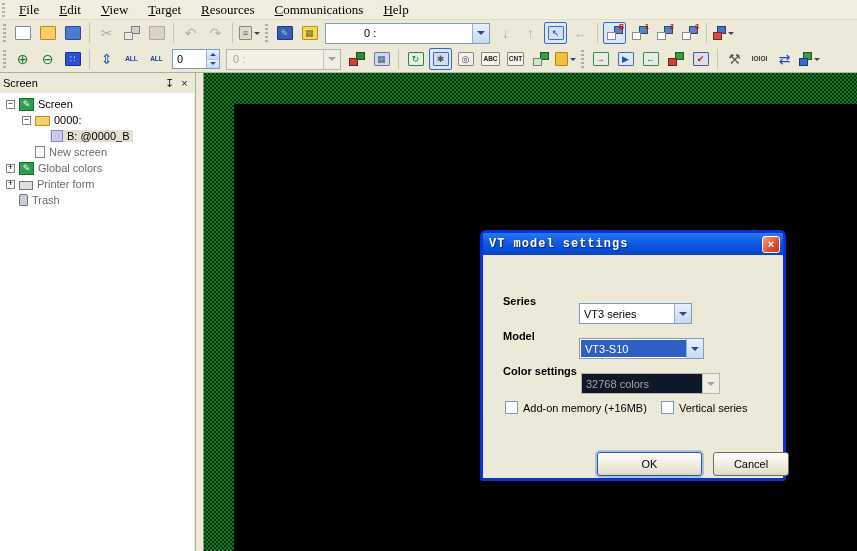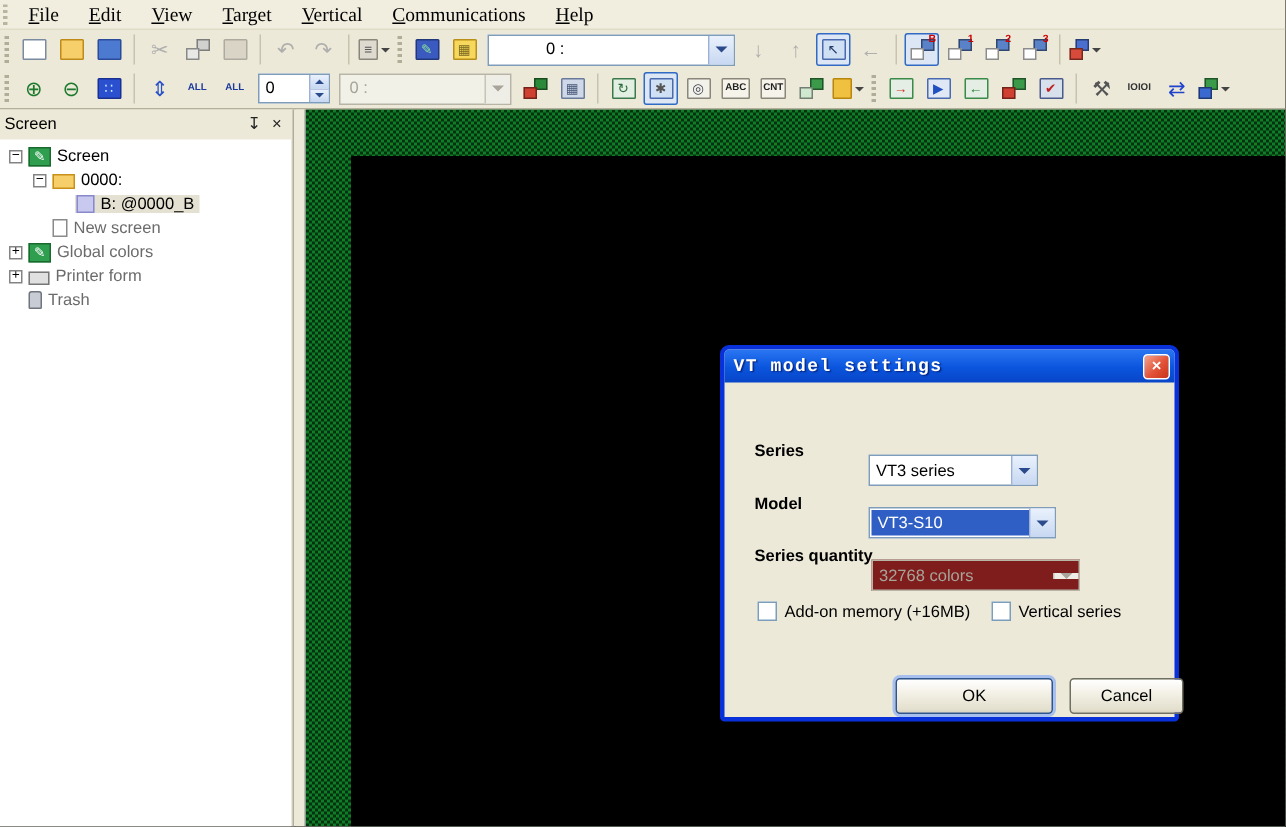--- a/index.html
+++ b/index.html
@@ -108,38 +108,38 @@
   .glabel{position:absolute;top:-7px;left:9px;background:#ece9d8;padding:0 4px;
         color:var(--groupbox-label);font-size:11px;}
   .dl{position:absolute;font-size:11px;font-weight:bold;}
   .xcombo{position:absolute;height:21px;background:#fff;border:1px solid #7f9db9;display:flex;margin-top:12px;}
   .xcombo .cval{flex:1;display:flex;align-items:center;padding-left:4px;font-size:11px;}
   .xcombo .cbtn{width:17px;display:flex;align-items:center;justify-content:center;
         background:linear-gradient(180deg,#e9f1fc,#c8d8f2);border-left:1px solid #9ab0d8;}
   .xcombo .cbtn s{width:0;height:0;border-left:4px solid transparent;border-right:4px solid transparent;
         border-top:4px solid #2a4a8c;}
   .xcombo.selected .cval{background:var(--selection);color:#fff;margin:1px 0 1px 1px;}
-  .xcombo.disabled{background:#7f1d1d;border-color:#b8b5a6;align-items:center;}
+  .xcombo.disabled{background:#0f172a;border-color:#b8b5a6;}
   .xcombo.disabled .cval{color:#a8a49a;}
   .xcombo.disabled .cbtn{background:#efeee6;border-left-color:#c8c4b6;}
   .xcombo.disabled .cbtn s{border-top-color:#a8a49a;}
   .cbrow{position:absolute;display:flex;align-items:center;}
   .cbox{width:13px;height:13px;background:#fff;border:1px solid #7b9ebd;margin-right:5px;flex:none;}
   .dbtn{position:absolute;height:24px;border:1px solid #707062;border-radius:3px;font-size:11px;
         background:linear-gradient(180deg,#ffffff,#f2efe4 45%,#e4e0cf 90%,#d8d4c0);padding:0;}
   .dbtn.default{box-shadow:0 0 0 2px #a8c0ee;border-color:#30548e;}
 </style>
 </head>
 <body>
 
 <div class="app">
 
   <div class="menubar">
     <div class="menugrip"></div>
-    <div class="menu-items"><span class="menu-item">File</span><span class="menu-item">Edit</span><span class="menu-item">View</span><span class="menu-item">Target</span><span class="menu-item">Vertical</span><span class="menu-item">Communications</span><span class="menu-item">Help</span></div>
+    <div class="menu-items"><span class="menu-item">File</span><span class="menu-item">Edit</span><span class="menu-item">View</span><span class="menu-item">Target</span><span class="menu-item">Resources</span><span class="menu-item">Communications</span><span class="menu-item">Help</span></div>
   </div>
 
   <div class="tbar tbar1" id="tbar1">
       <div class="grip"></div>
       <button class="tbtn">
         <span class="ic-box" style="background: rgb(255, 255, 255); border-color: rgb(122, 138, 160);"></span>
       </button>
       <button class="tbtn">
         <span class="ic-box" style="background: rgb(247, 207, 106); border-color: rgb(192, 138, 24);"></span>
       </button>
@@ -425,21 +425,21 @@
     </div>
 
     <span class="dl" style="left:20px;top:97px;">Model</span>
     <div class="xcombo selected" style="left:96px;top:93px;width:125px;">
       <span class="cval">VT3-S10</span>
       <span class="cbtn">
           <s></s>
         </span>
     </div>
 
-    <span class="dl" style="left:20px;top:132px;">Series quantity</span>
+    <span class="dl" style="left:20px;top:132px;">Color settings</span>
     <div class="xcombo disabled" style="left:98px;top:128px;width:139px;">
       <span class="cval">32768 colors</span>
       <span class="cbtn">
           <s></s>
         </span>
     </div>
 
     <div class="cbrow" style="left:22px;top:168px;">
       <span class="cbox"></span>
       <span>Add-on memory (+16MB)</span>

